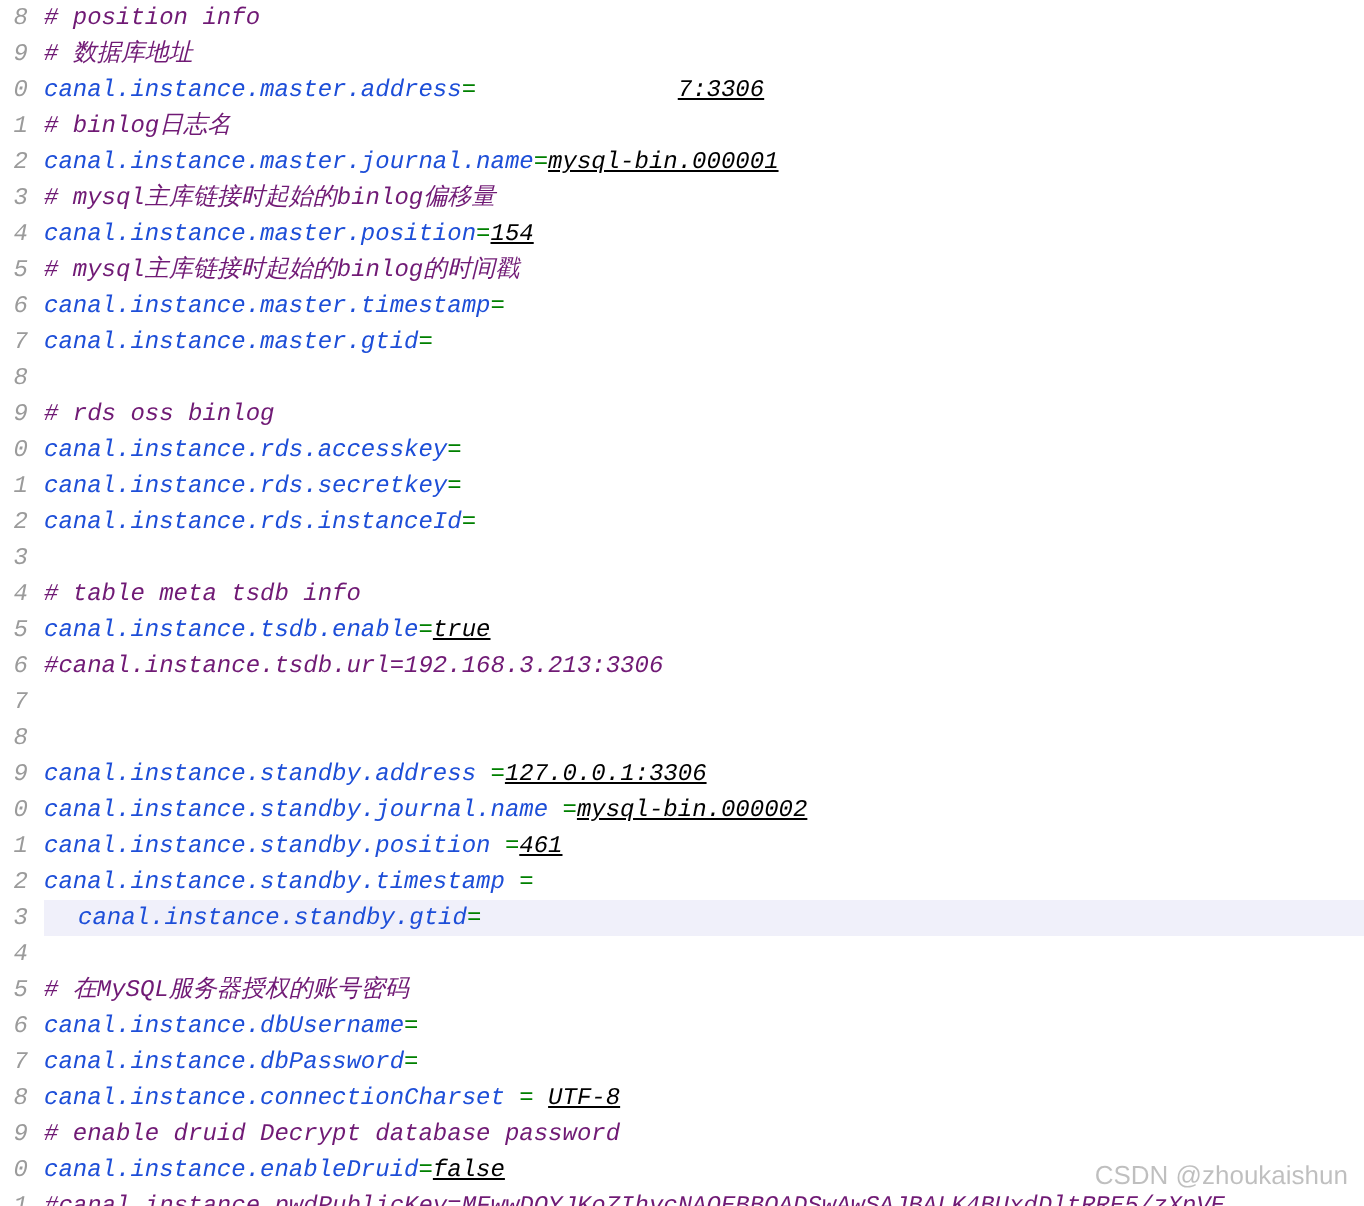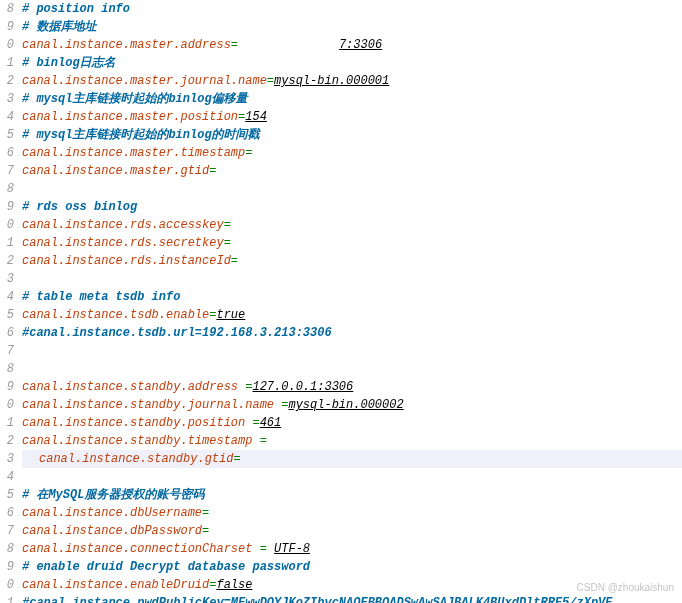--- a/index.html
+++ b/index.html
@@ -26,33 +26,33 @@
     user-select: none;
     flex-shrink: 0;
   }
   .code {
     flex: 1;
     padding-left: 6px;
     white-space: pre;
     overflow: hidden;
   }
   .line { height: 18px; }
-  .c-comment { color: #0369a1; font-weight: bold; }
-  .c-key { color: #c2410c; }
+  .c-comment { color: #701a75; }
+  .c-key { color: #1d4ed8; }
   .c-eq { color: #008000; }
   .c-val { color: #000000; font-style: italic; text-decoration: underline; }
   .highlight { background: #f0f0fa; display: inline-block; width: 100%; padding-left: 17px; }
   .watermark {
     position: absolute;
     bottom: 6px;
     right: 8px;
     color: rgba(0,0,0,0.25);
     font-style: normal;
     font-family: Arial, sans-serif;
-    font-size: 10px;
+    font-size: 13px;
   }
   .faded { color: #e0e0e0; } 
 </style>
 </head>
 <body>
 
 <div class="editor">
   <div class="gutter" id="gutter">
       <div class="line">8</div>
       <div class="line">9</div>

